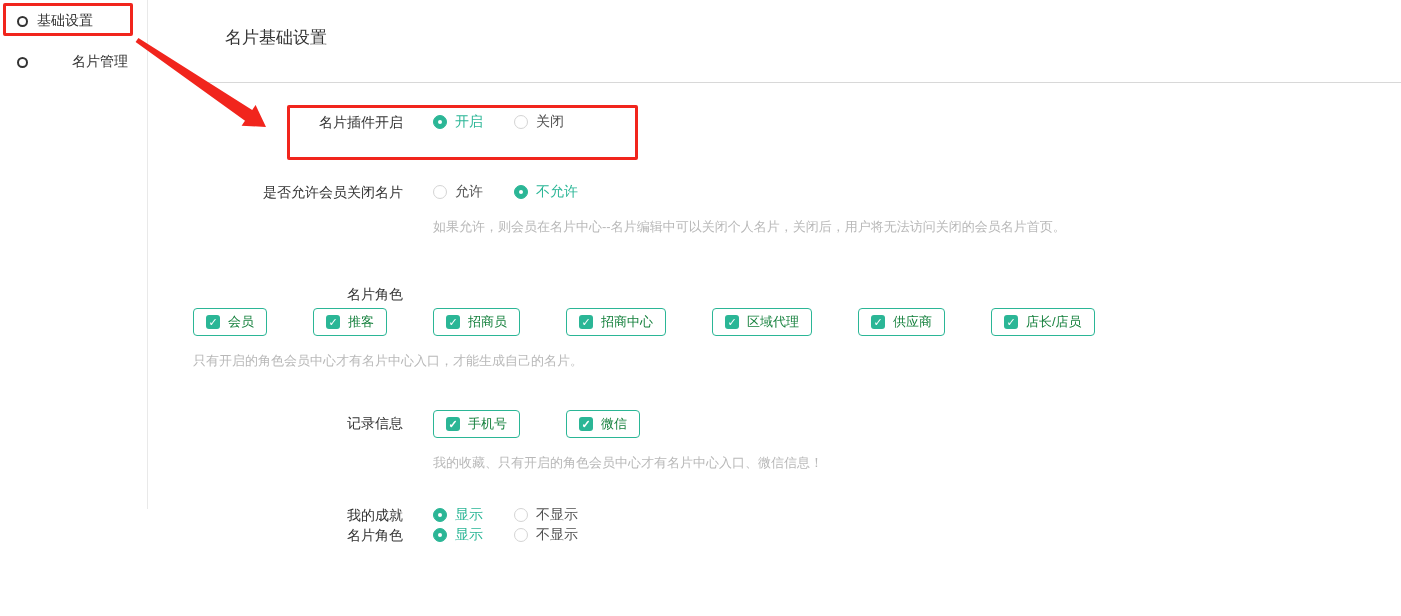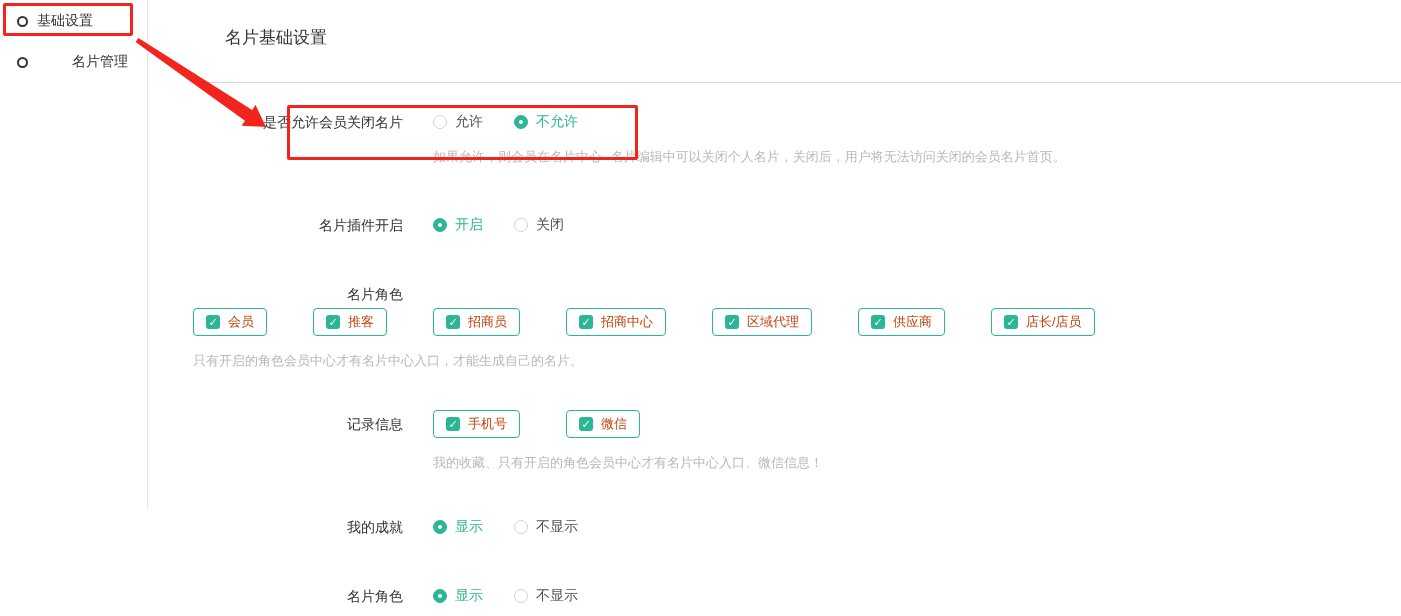--- a/index.html
+++ b/index.html
@@ -27,39 +27,39 @@
     color:#333; line-height:20px; flex:0 0 auto; }
   .row--chips .row-label { line-height:28px; }
   .row-body { display:flex; flex-direction:column; }
   .controls { display:flex; align-items:center; height:20px; }
   .row--chips .controls { height:28px; }
   .help { margin-top:16px; font-size:13px; color:#b8b8b8; line-height:17px; }
 
   .form > .row:nth-child(1){ margin-bottom:50px; }
   .form > .row:nth-child(2){ margin-bottom:45px; }
   .form > .row:nth-child(3){ margin-bottom:41px;flex-direction:column; }
-  .form > .row:nth-child(4){ margin-bottom:46px; }
-  .form > .row:nth-child(5){ margin-bottom:49px; }
+  .form > .row:nth-child(4){ margin-bottom:34px;font-family:Liberation Serif, serif; }
+  .form > .row:nth-child(5){ }
 
   
   .opt { display:inline-flex; align-items:center; gap:8px; margin-right:31px; cursor:pointer; }
   .radio { width:14px; height:14px; border-radius:50%; border:1px solid #d4d4d4;
     background:#fff; position:relative; flex:0 0 auto; }
   .radio.checked { border-color:#2bb696; background:#2bb696; }
   .radio.checked::after { content:""; position:absolute; left:50%; top:50%;
     width:4px; height:4px; margin:-2px 0 0 -2px; border-radius:50%; background:#fff; }
   .opt-label { font-size:14px; color:#515151; }
   .opt.selected .opt-label { color:#2bb696; }
 
   
   .chip { display:inline-flex; align-items:center; gap:8px; border:1px solid #2bb696;
     border-radius:4px; padding:0 12px; height:28px; margin-right:46px; cursor:pointer; }
   .cbox { width:14px; height:14px; background:#2bb696; border-radius:3px; color:#fff;
     font-size:11px; line-height:14px; text-align:center; font-weight:bold; flex:0 0 auto; }
-  .chip-label { font-size:13px; color:#c2410c; }
+  .chip-label { font-size:13px; color:#15803d; }
 
   
   .anno { position:absolute; pointer-events:none; z-index:10; }
   .anno-box-1 { left:3px; top:3px; width:130px; height:33px; border:3px solid #f1251d;
     border-radius:2px; }
   .anno-box-2 { left:287px; top:105px; width:351px; height:55px; border:3px solid #f1251d;
     border-radius:2px; }
   .anno-arrow { left:0; top:0; width:300px; height:150px; }
 </style>
 </head>
@@ -76,49 +76,49 @@
   </div>
 </aside>
 
 <main class="main">
   <h1 class="page-title">名片基础设置</h1>
   <div class="divider"></div>
 
   <div class="form">
 
     <div class="row">
+      <div class="row-label">名片插件开启</div>
+      <div class="row-body">
+        <div class="controls">
+          <span class="opt selected">
+            <span class="radio checked"></span>
+            <span class="opt-label">开启</span>
+          </span>
+          <span class="opt">
+            <span class="radio"></span>
+            <span class="opt-label">关闭</span>
+          </span>
+        </div>
+      </div>
+    </div>
+
+    <div class="row">
       <div class="row-label">是否允许会员关闭名片</div>
       <div class="row-body">
         <div class="controls">
           <span class="opt">
             <span class="radio"></span>
             <span class="opt-label">允许</span>
           </span>
           <span class="opt selected">
             <span class="radio checked"></span>
             <span class="opt-label">不允许</span>
           </span>
         </div>
         <div class="help">如果允许，则会员在名片中心--名片编辑中可以关闭个人名片，关闭后，用户将无法访问关闭的会员名片首页。</div>
-      </div>
-    </div>
-
-    <div class="row">
-      <div class="row-label">名片插件开启</div>
-      <div class="row-body">
-        <div class="controls">
-          <span class="opt selected">
-            <span class="radio checked"></span>
-            <span class="opt-label">开启</span>
-          </span>
-          <span class="opt">
-            <span class="radio"></span>
-            <span class="opt-label">关闭</span>
-          </span>
-        </div>
       </div>
     </div>
 
     <div class="row row--chips">
       <div class="row-label">名片角色</div>
       <div class="row-body">
         <div class="controls">
           <span class="chip">
             <span class="cbox">✓</span>
             <span class="chip-label">会员</span>

